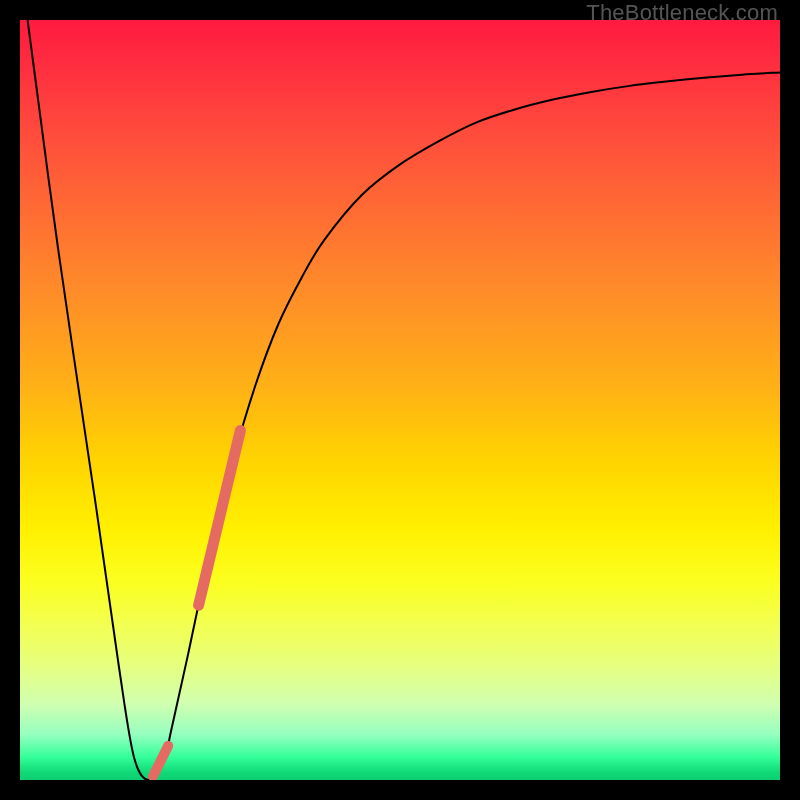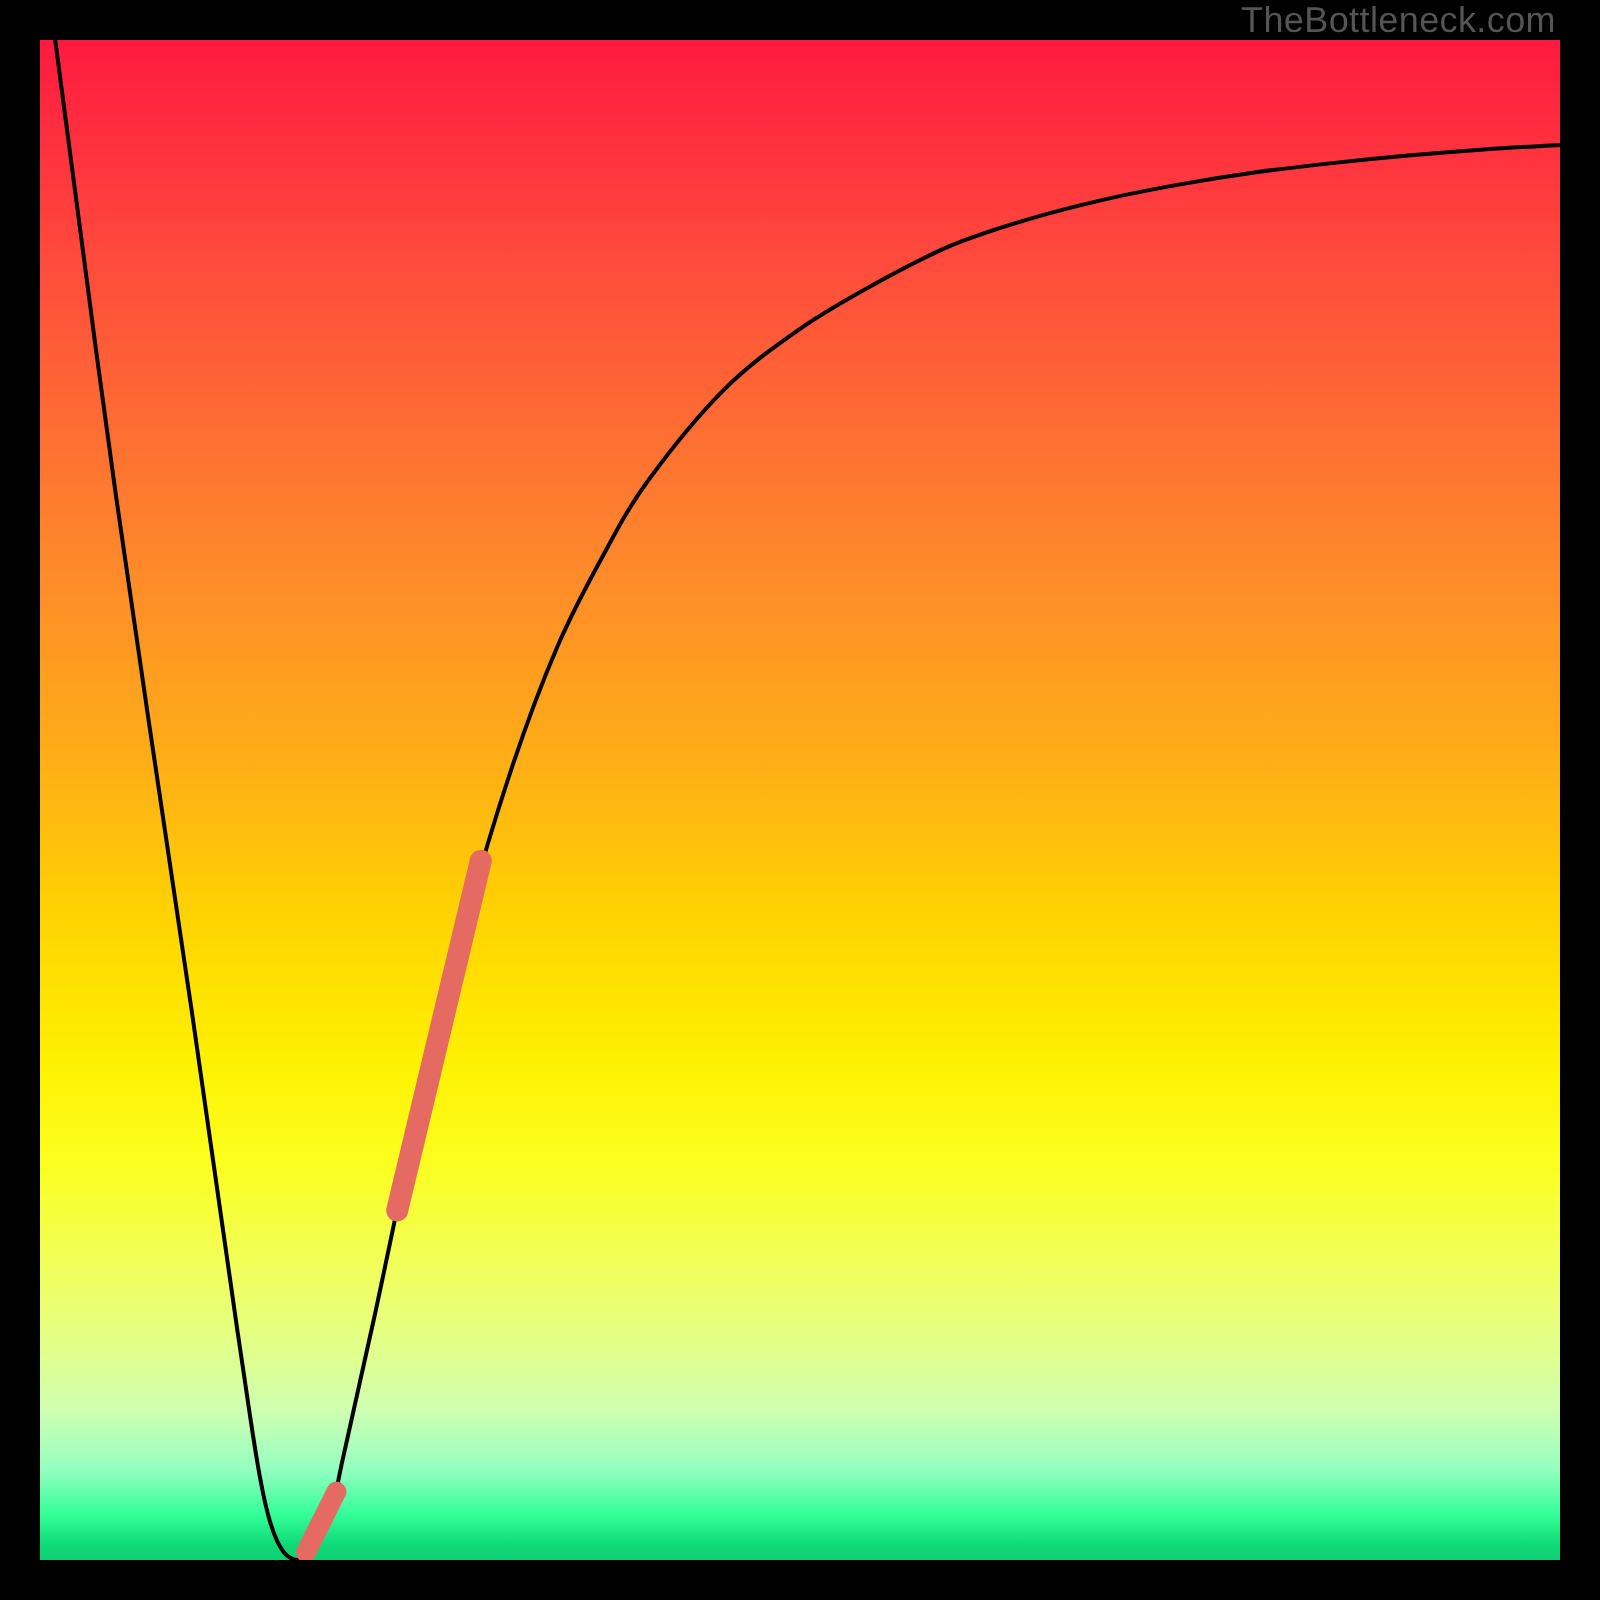--- a/index.html
+++ b/index.html
@@ -46,21 +46,21 @@
       #33ff99 97%,
       #10d977 99%,
       #0ecf73 100%
     );
   }
   .watermark {
     position: absolute;
     top: 0;
     right: 22px;
     color: #555;
-    font-size: 18px;
+    font-size: 22px;
     font-weight: 500;
     letter-spacing: 0.2px;
     user-select: none;
   }
   svg.curve {
     position: absolute;
     inset: 0;
   }
 </style>
 </head>

